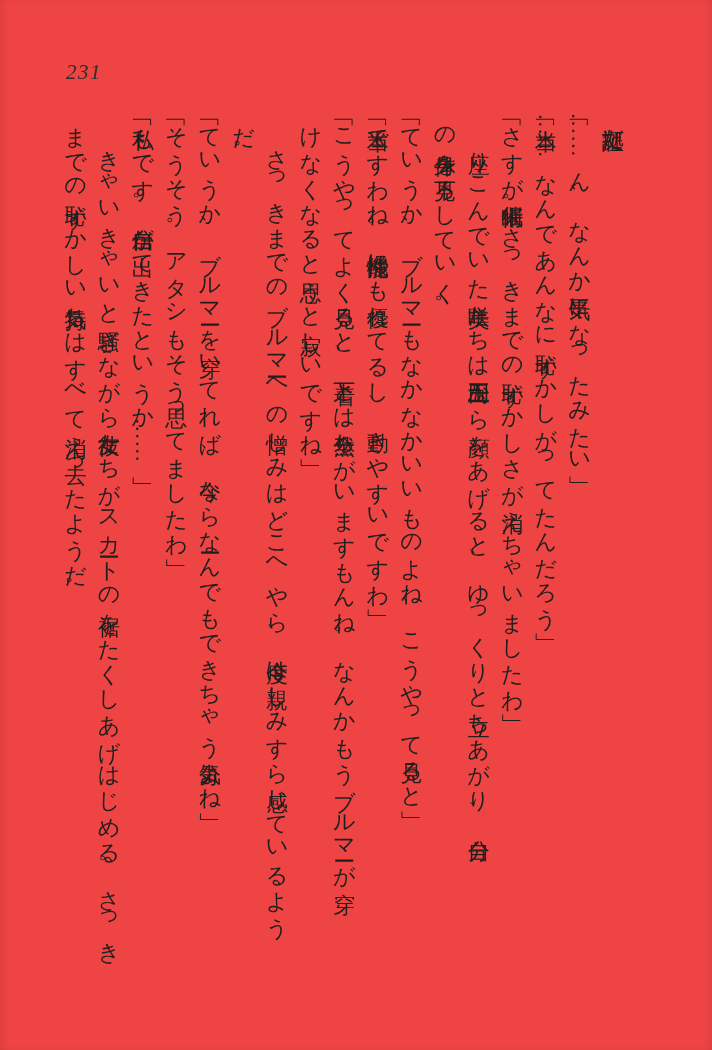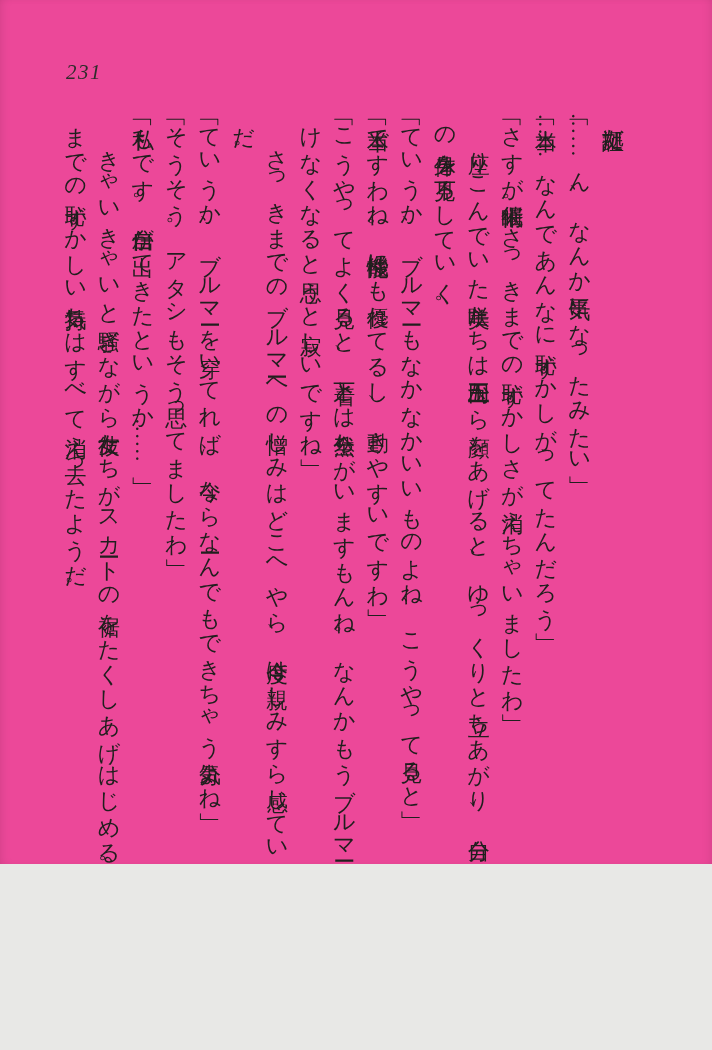--- a/index.html
+++ b/index.html
@@ -3,23 +3,23 @@
 <meta charset="utf-8">
 <style>
   html, body {
     margin: 0;
     padding: 0;
     background: #e8e8e6;
   }
   .page {
     position: relative;
     width: 712px;
-    height: 864px;
+    height: 1050px;
     margin: 0 auto;
-    background: #ec4899;
+    background: #ef4444;
     overflow: hidden;
     box-shadow: inset 6px 0 14px -10px rgba(0,0,0,0.25),
                 inset -6px 0 14px -10px rgba(0,0,0,0.22);
   }
   .page-number {
     position: absolute;
     top: 60px;
     left: 66px;
     font-family: "Liberation Serif", "DejaVu Serif", serif;
     font-style: italic;

